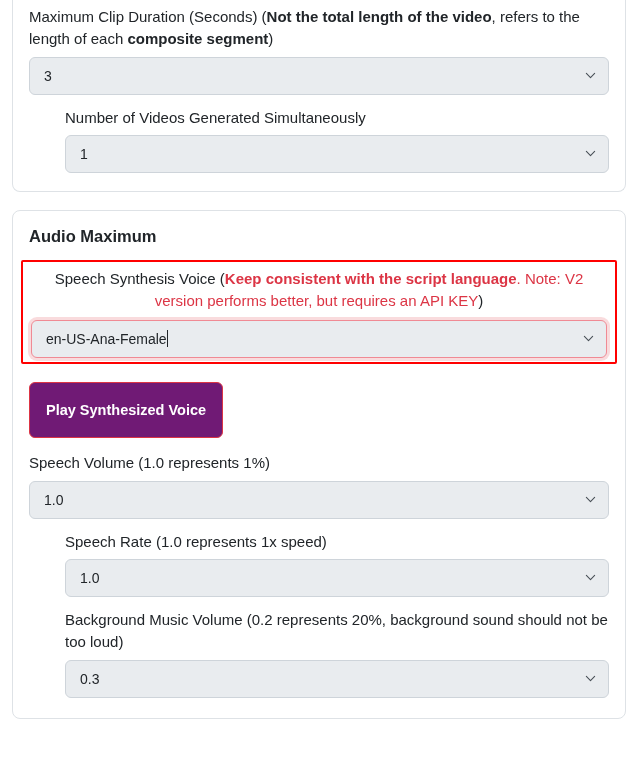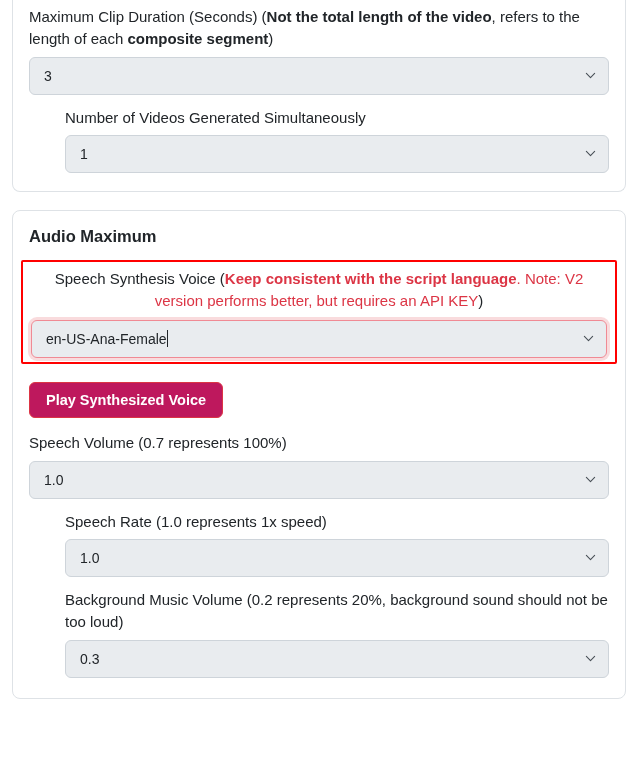--- a/index.html
+++ b/index.html
@@ -115,27 +115,27 @@
     width: 1px;
     height: 17px;
     background: #212529;
     vertical-align: -3px;
     margin-left: 0px;
   }
 
   
   .btn {
     display: inline-block;
-    background: #be185d;
+    background: #701a75;
     color: #ffffff;
     border: 1px solid #dc3545;
     border-radius: 6px;
     font-size: 14.5px;
     font-weight: bold;
-    padding: 9px 16px;
+    padding: 19px 16px;
     cursor: pointer;
     margin: 4px 0 14px 0;
     font-family: "Liberation Sans", sans-serif;
   }
 </style>
 </head>
 <body>
 
 <div class="page">
 
@@ -181,21 +181,21 @@
           <svg viewBox="0 0 16 16">
               <path d="M2 5 L8 11 L14 5" fill="none" stroke="currentColor" stroke-width="1.6" stroke-linecap="round" stroke-linejoin="round"></path>
             </svg>
         </span>
       </div>
     </div>
 
     <button class="btn">Play Synthesized Voice</button>
 
     <div class="field">
-      <span class="label">Speech Volume (0.7 represents 100%)</span>
+      <span class="label">Speech Volume (1.0 represents 1%)</span>
       <div class="select">
         <span class="val">1.0</span>
         <span class="chev">
           <svg viewBox="0 0 16 16">
               <path d="M2 5 L8 11 L14 5" fill="none" stroke="currentColor" stroke-width="1.6" stroke-linecap="round" stroke-linejoin="round"></path>
             </svg>
         </span>
       </div>
     </div>
 

